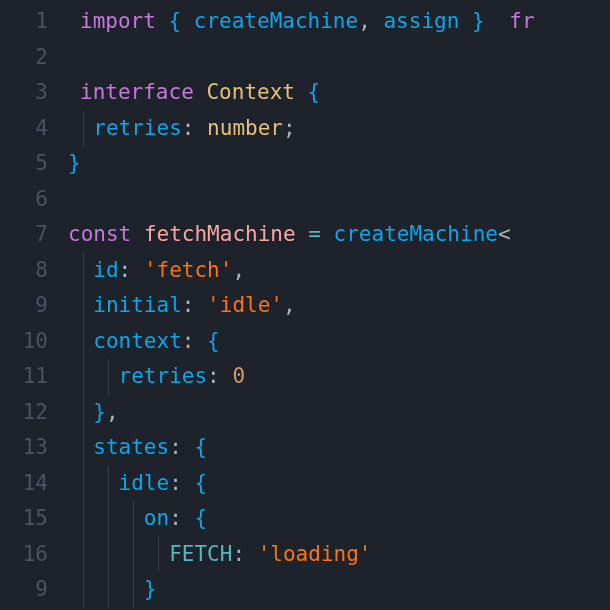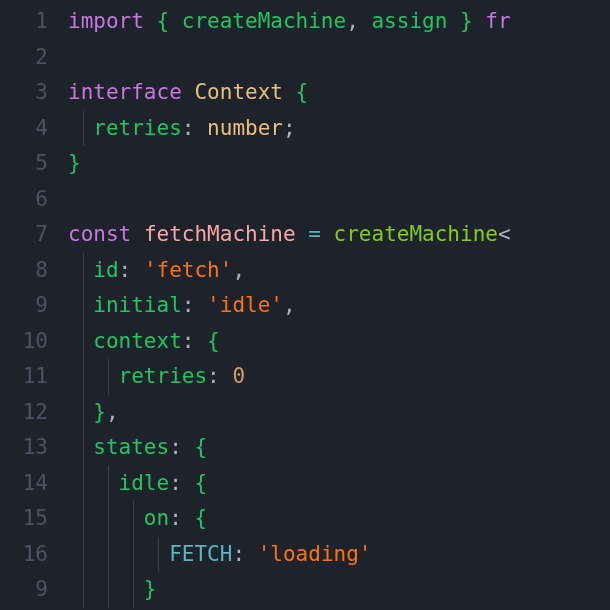--- a/index.html
+++ b/index.html
@@ -39,31 +39,31 @@
       height: 35.5px;
       position: relative;
     }
     .indent-guide {
       position: absolute;
       width: 1px;
       background: #3b4048;
       top: 0;
       bottom: 0;
     }
-    .kw { color: #c678dd; }
+    .kw { color: #c678dd; margin-left: 12px; }
     .punct { color: #abb2bf; }
     .type { color: #e5c07b; }
     .str { color: #f97316; }
     .num { color: #d19a66; }
-    .func { color: #84cc16; }
+    .func { color: #0ea5e9; }
     .op { color: #56b6c2; }
     .const-kw { color: #c678dd; margin-top: 21px; }
     .var-name { color: #fca5a5; }
     .fetch-upper { color: #56b6c2; }
-    .default-text { color: #22c55e; }
+    .default-text { color: #0ea5e9; }
   </style>
 </head>
 <body>
 
 <div class="editor">
   <div class="gutter">
       <div class="line-num">1</div>
       <div class="line-num">2</div>
       <div class="line-num">3</div>
       <div class="line-num">4</div>

